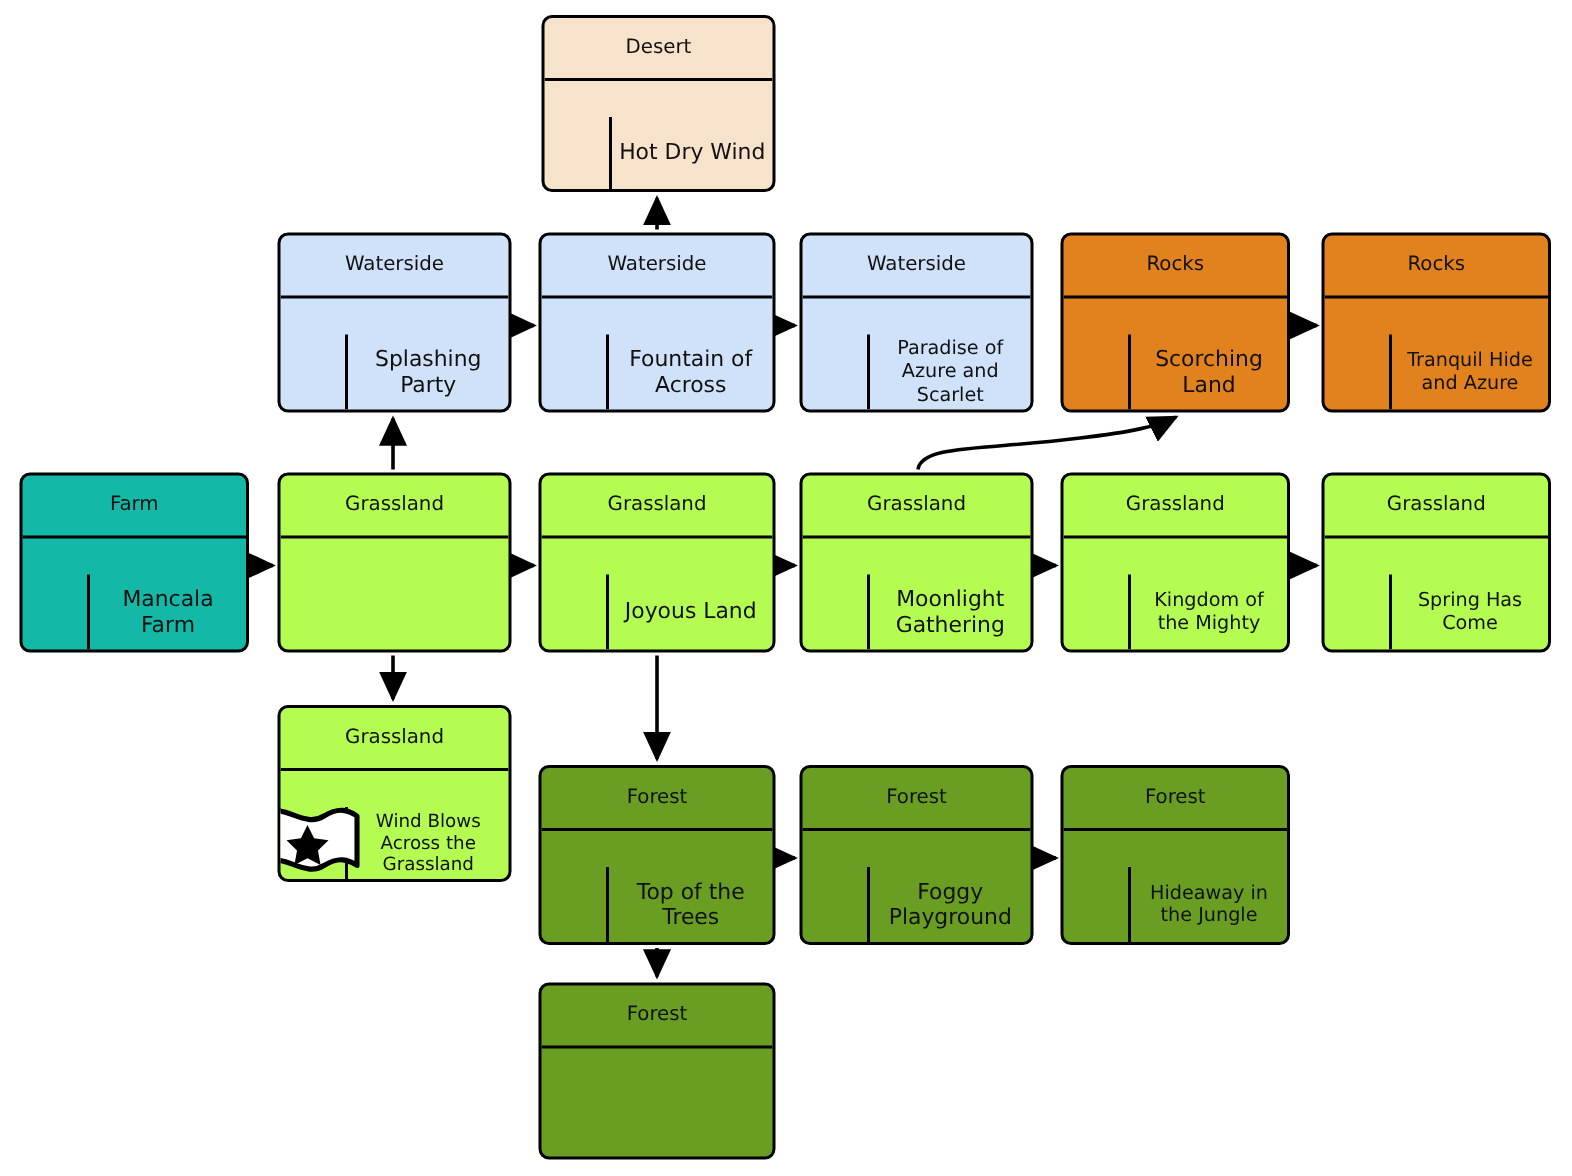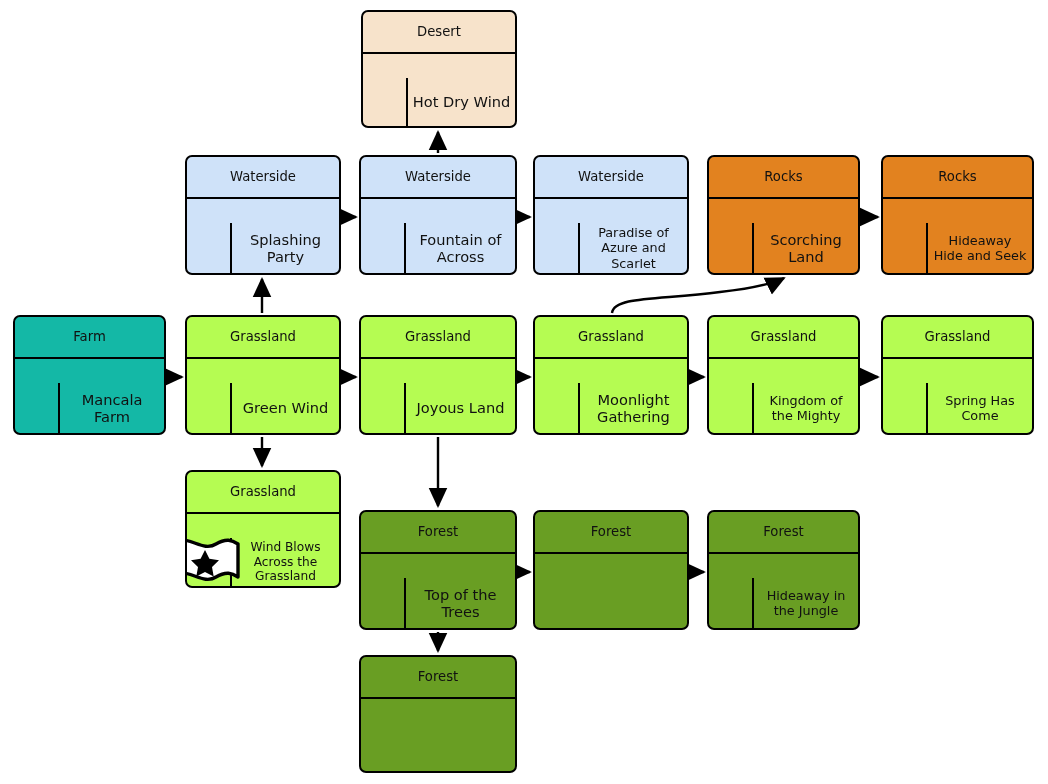--- a/index.html
+++ b/index.html
@@ -141,36 +141,32 @@
         <div class="head">Rocks</div>
         <div class="body">
           <div class="cell-icon"></div>
           <div class="cell-label">Scorching Land</div>
         </div>
       </div>
       <div class="node small" style="left: 881px; top: 155px; width: 153px; height: 120px; background: rgb(226, 130, 31);">
         <div class="head">Rocks</div>
         <div class="body">
           <div class="cell-icon"></div>
-          <div class="cell-label">Hideaway Hide and Seek</div>
+          <div class="cell-label">Tranquil Hide and Azure</div>
         </div>
       </div>
       <div class="node" style="left: 13px; top: 315px; width: 153px; height: 120px; background: #14b8a6;">
         <div class="head">Farm</div>
         <div class="body">
           <div class="cell-icon"></div>
           <div class="cell-label">Mancala Farm</div>
         </div>
       </div>
       <div class="node" style="left: 185px; top: 315px; width: 156px; height: 120px; background: rgb(181, 252, 82);">
         <div class="head">Grassland</div>
-        <div class="body">
-          <div class="cell-icon"></div>
-          <div class="cell-label">Green Wind</div>
-        </div>
       </div>
       <div class="node" style="left: 359px; top: 315px; width: 158px; height: 120px; background: rgb(181, 252, 82);">
         <div class="head">Grassland</div>
         <div class="body">
           <div class="cell-icon"></div>
           <div class="cell-label">Joyous Land</div>
         </div>
       </div>
       <div class="node" style="left: 533px; top: 315px; width: 156px; height: 120px; background: rgb(181, 252, 82);">
         <div class="head">Grassland</div>
@@ -207,20 +203,24 @@
       </div>
       <div class="node" style="left: 359px; top: 510px; width: 158px; height: 120px; background: rgb(105, 158, 35);">
         <div class="head">Forest</div>
         <div class="body">
           <div class="cell-icon"></div>
           <div class="cell-label">Top of the Trees</div>
         </div>
       </div>
       <div class="node" style="left: 533px; top: 510px; width: 156px; height: 120px; background: rgb(105, 158, 35);">
         <div class="head">Forest</div>
+        <div class="body">
+          <div class="cell-icon"></div>
+          <div class="cell-label">Foggy Playground</div>
+        </div>
       </div>
       <div class="node small" style="left: 707px; top: 510px; width: 153px; height: 120px; background: rgb(105, 158, 35);">
         <div class="head">Forest</div>
         <div class="body">
           <div class="cell-icon"></div>
           <div class="cell-label">Hideaway in the Jungle</div>
         </div>
       </div>
       <div class="node tiny" style="left: 359px; top: 655px; width: 158px; height: 118px; background: rgb(105, 158, 35);">
         <div class="head">Forest</div>

